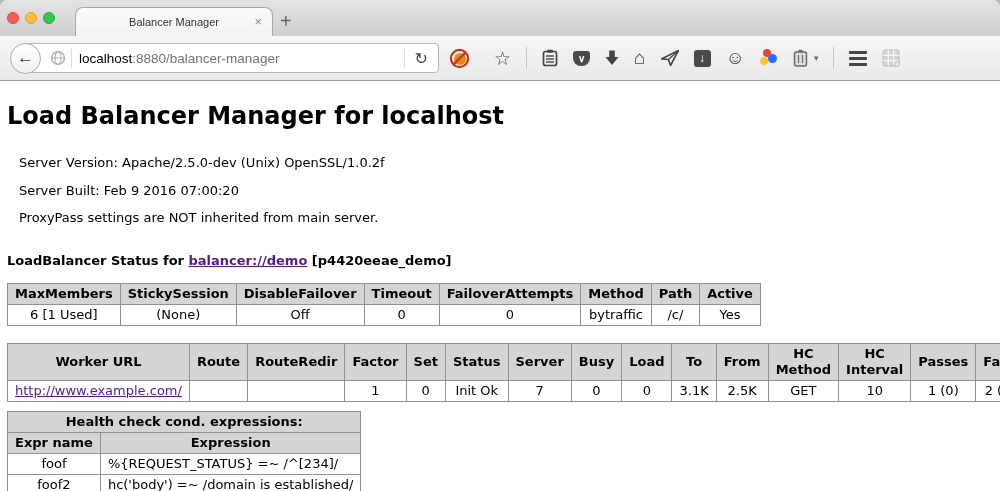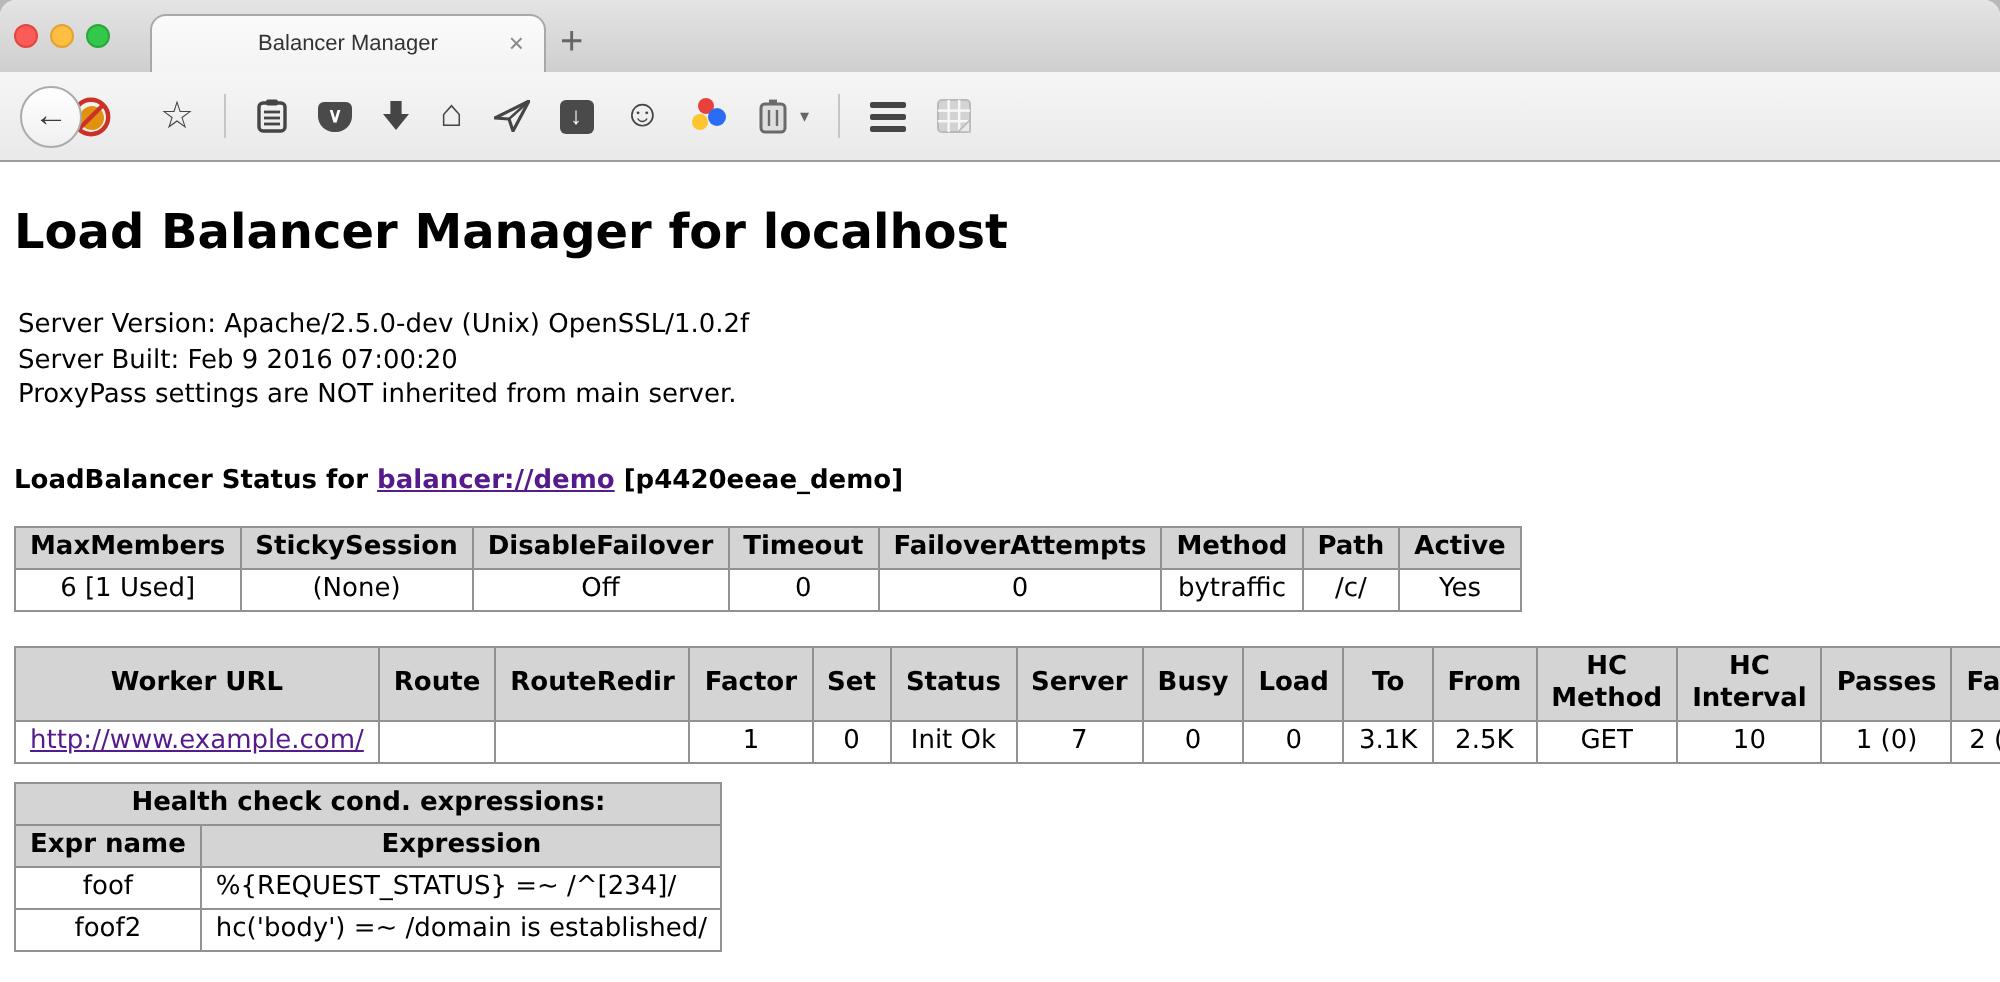--- a/index.html
+++ b/index.html
@@ -82,21 +82,21 @@
   .dots i { position:absolute; border-radius:50%; display:block; }
   .dot-red   { width:8px; height:8px; background:#e8413c; left:3px; top:0; }
   .dot-yellow{ width:8px; height:8px; background:#fdc530; left:0; top:8px; }
   .dot-blue  { width:9px; height:9px; background:#2a6df4; left:8px; top:5px; }
   .caret { font-size:9px; color:#666; margin-left:-9px; }
   .burger { display:flex; flex-direction:column; gap:3px; }
   .burger i { width:18px; height:3px; background:#454545; border-radius:1px; display:block; }
   
   .content { background:#fff; padding:0 7px; font-family:"DejaVu Sans", sans-serif; color:#000; }
   h1 { font-size:24px; margin:21px 0 25px 0; font-weight:bold; }
-  .info p { margin:2px; font-size:13px; line-height:15.5px; }
+  .info p { margin:12px; font-size:13px; line-height:15.5px; }
   .status-line { font-size:13px; font-weight:bold; margin:27px 0 15px 0; }
   a.plink { color:#551a8b; text-decoration:underline; }
   table { border-collapse:collapse; font-size:13px; }
   th,td { border:1px solid #919191; padding:2px 7px; line-height:16px; text-align:center; }
   th { background:#d4d4d4; font-weight:bold; }
   td.left { text-align:left; }
   .t2 { margin-top:17px; }
   .t3 { margin-top:9px; }
   svg { display:block; }
 </style>
@@ -114,20 +114,35 @@
     <div class="tab">
       <span class="tab-title">Balancer Manager</span>
       <span class="tab-close">×</span>
     </div>
     <span class="newtab">+</span>
   </div>
 
   <div class="toolbar">
     <div class="backbtn">
       <span>←</span>
+    </div>
+    <div class="urlbar">
+      <span class="url-globe">
+        <svg width="16" height="16" viewBox="0 0 16 16">
+            <circle cx="8" cy="8" r="6.4" fill="none" stroke="#b0b0b0" stroke-width="1.4"></circle>
+            <ellipse cx="8" cy="8" rx="3" ry="6.4" fill="none" stroke="#b0b0b0" stroke-width="1.2"></ellipse>
+            <line x1="1.6" y1="8" x2="14.4" y2="8" stroke="#b0b0b0" stroke-width="1.2"></line>
+          </svg>
+      </span>
+      <span class="url-sep"></span>
+      <span class="url-host">localhost</span>
+        <span class="url-rest">:8880/balancer-manager</span>
+      <span class="url-flex"></span>
+      <span class="reload-sep"></span>
+      <span class="reload">↻</span>
     </div>
     <span class="blocked">
       <svg width="21" height="21" viewBox="0 0 21 21">
           <circle cx="11" cy="11" r="6" fill="#e0920f"></circle>
           <circle cx="10.5" cy="10.5" r="8.6" fill="none" stroke="#cc3128" stroke-width="2.2"></circle>
           <line x1="4.6" y1="16.4" x2="16.4" y2="4.6" stroke="#cc3128" stroke-width="2.2"></line>
         </svg>
     </span>
 
     <div class="icon-row">

